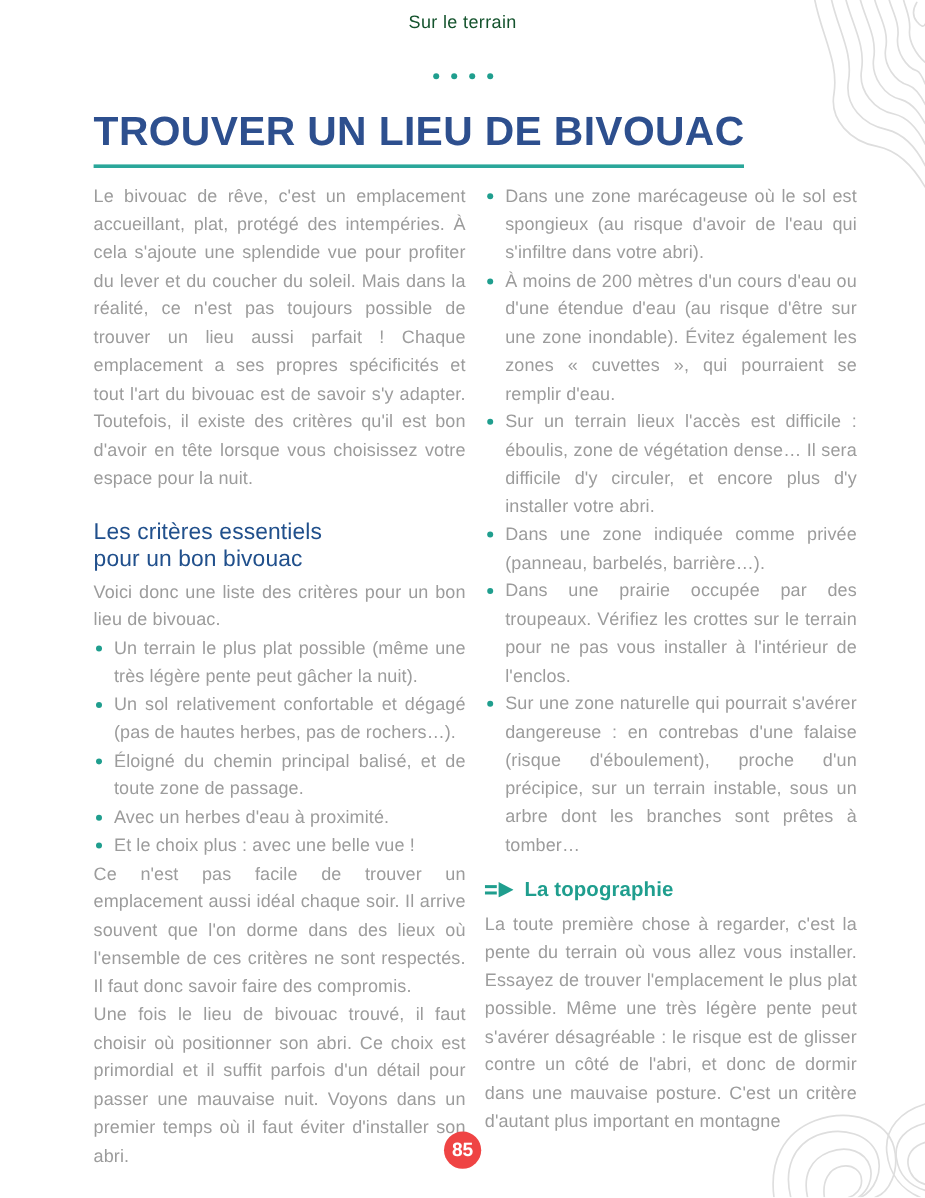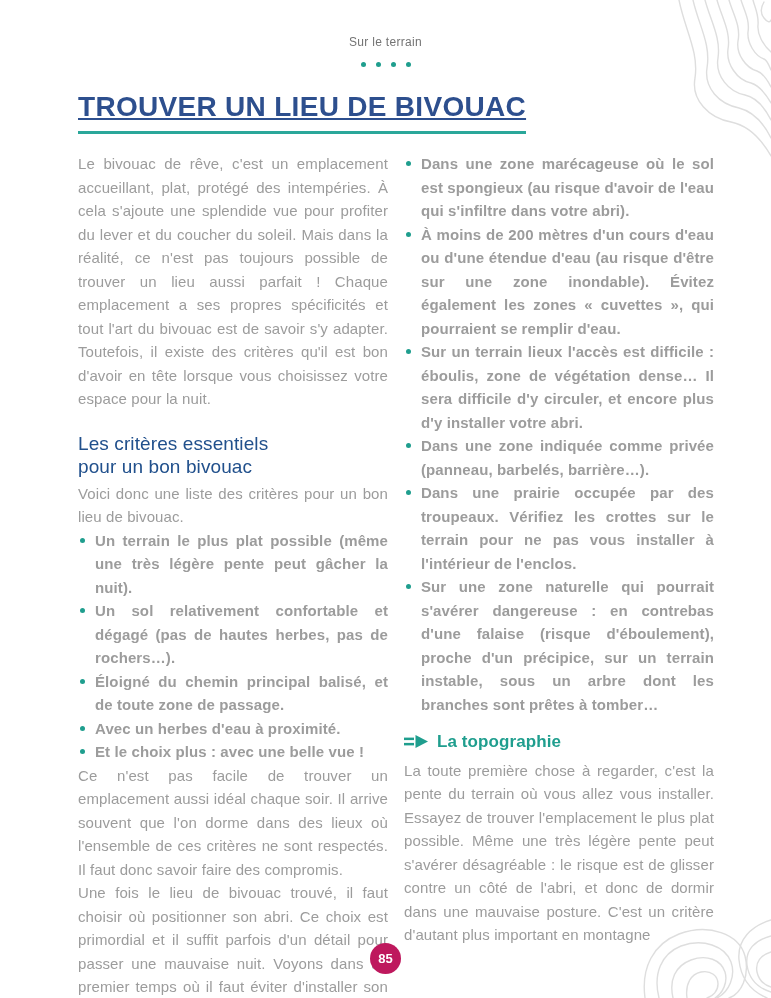--- a/index.html
+++ b/index.html
@@ -1,61 +1,61 @@
 <!DOCTYPE html>
 <html lang="fr"><head>
 <meta charset="utf-8">
 <style>
   html,body { margin:0; padding:0; background:#ffffff; }
   .page {
     position:relative; width:771px; height:998px; background:#ffffff;
     font-family:"Liberation Sans", sans-serif; overflow:hidden;
   }
   .running-head {
-    position:absolute; top:35px; left:0; width:100%;
-    text-align:center; color:#737373; font-size:12px; letter-spacing:0.3px;
+    position:absolute; top:10px; left:0; width:100%;
+    text-align:center; color:#14532d; font-size:15px; letter-spacing:0.3px;
   }
   .head-dots { position:absolute; top:53px; left:0; width:100%; text-align:center; }
   .head-dots .dot {
     display:inline-block; width:5px; height:5px; border-radius:50%;
     background:#1f9e8e; margin:0 5px;
   }
   .title-wrap { position:absolute; top:92px; left:78px; }
   .page-title {
-    margin:0; font-size:28px; font-weight:700; color:#2d4f8e;
+    margin:0; font-size:34px; font-weight:700; color:#2d4f8e;
     letter-spacing:0.3px; display:inline-block;
-    border-bottom:3px solid #2aa79a; padding-bottom:8px; line-height:1.1;text-decoration:underline;
+    border-bottom:3px solid #2aa79a; padding-bottom:8px; line-height:1.1;
   }
   .columns {
     position:absolute; top:152px; left:78px; width:636px;
     display:flex; gap:16px;
     color:#9c9c9c; font-size:15px; line-height:23.5px;
     text-align:justify; hyphens:auto; letter-spacing:0.1px;
   }
   .col { width:310px; }
   .col p { margin:0; }
   .bullet-list { list-style:none; margin:0; padding:0; }
-  .bullet-list li { position:relative; padding-left:17px;font-weight:bold; }
+  .bullet-list li { position:relative; padding-left:17px; }
   .bullet-list li::before {
     content:""; position:absolute; left:2px; top:9px;
     width:5px; height:5px; border-radius:50%; background:#1f9e8e;
   }
   .section-heading {
     margin:21px 0 4px 0; color:#21508c; font-weight:400;
     font-size:19px; line-height:23px; text-align:left; hyphens:none;
   }
   .topo-heading {
     display:flex; align-items:center; gap:9px; margin:14px 0 5px 0;
     color:#1f9e8e; font-weight:700; font-size:17px; text-align:left; hyphens:none;
   }
   .arrow-icon { flex:0 0 auto; display:inline-flex; }
   .page-badge {
     position:absolute; left:370px; top:943px; width:31px; height:31px;
-    border-radius:50%; background:#be185d; color:#ffffff;
-    font-weight:700; font-size:13px;
+    border-radius:50%; background:#ef4444; color:#ffffff;
+    font-weight:700; font-size:16px;
     display:flex; align-items:center; justify-content:center;
   }
   .contour { position:absolute; pointer-events:none; }
   .contour-tr { top:0; right:0; }
   .contour-br { bottom:0; right:0; }
   .contour path { fill:none; stroke:#dedede; stroke-width:1.4; stroke-linecap:round; }
 </style>
 </head>
 <body>
 

